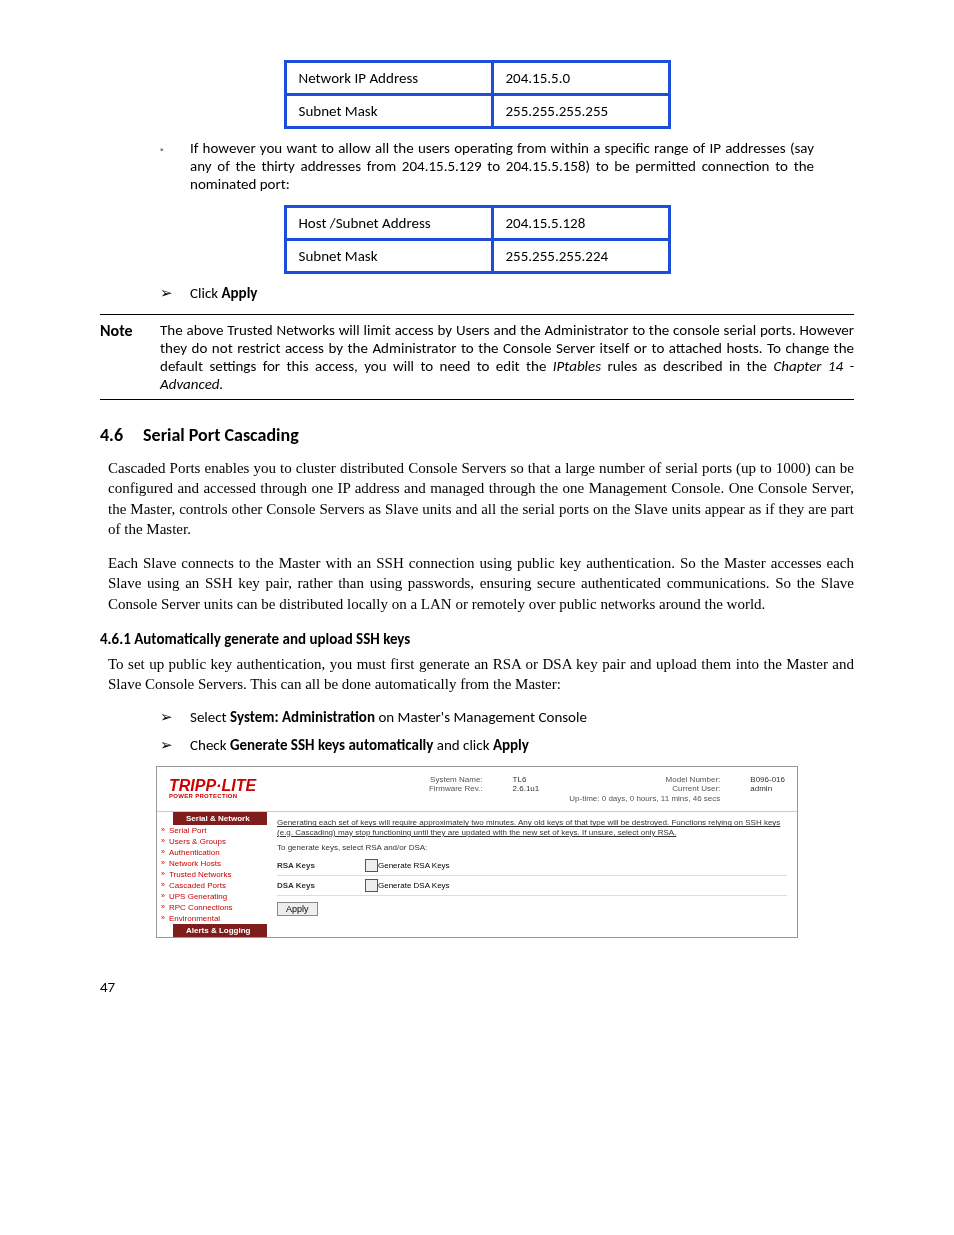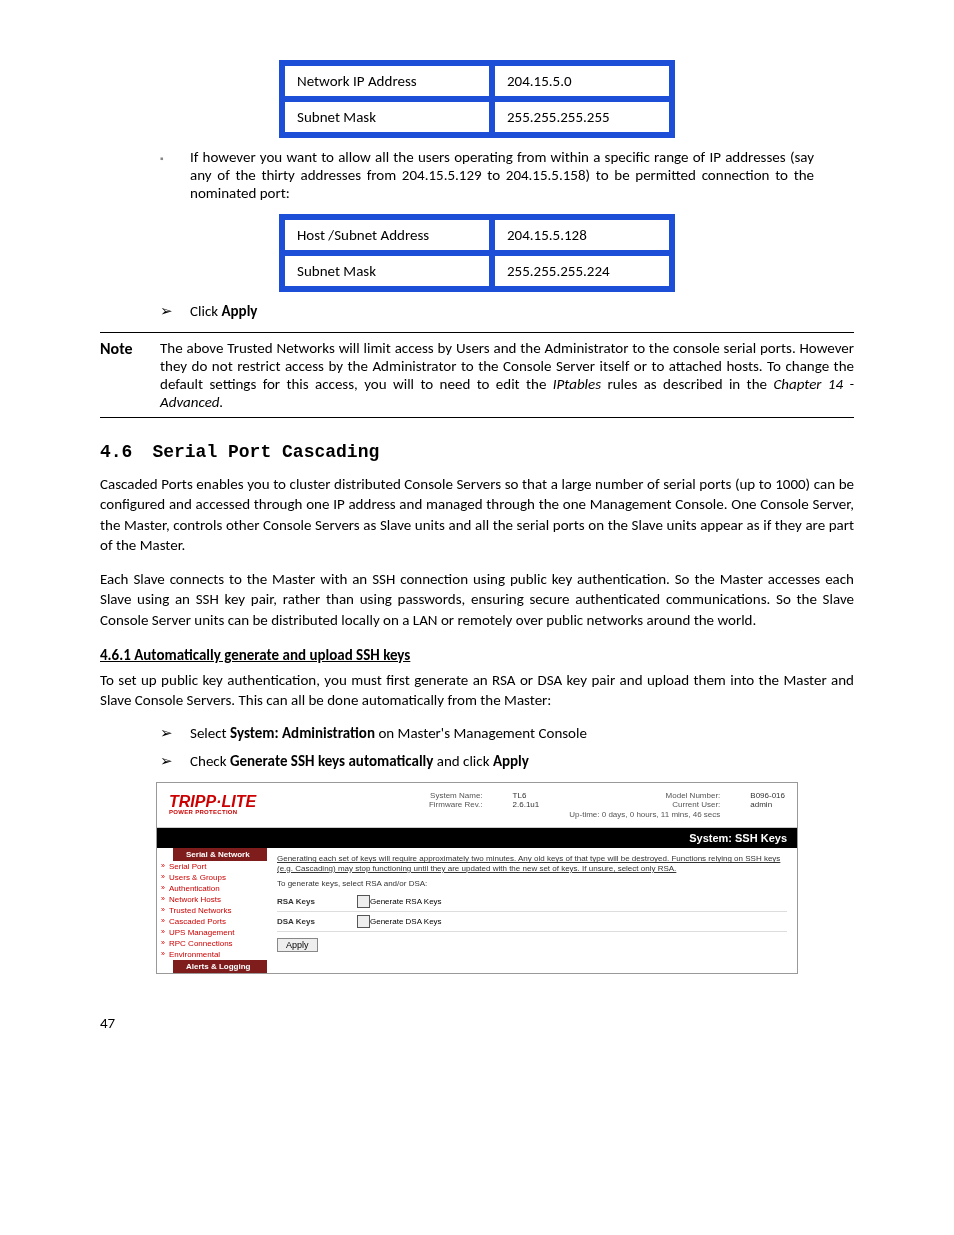--- a/index.html
+++ b/index.html
@@ -8,21 +8,21 @@
     padding: 60px 100px 40px 100px;
     font-size: 15px;
     color: #000;
     background: #fff;
   }
   .data-table {
     border-collapse: collapse;
     margin: 0 auto 10px auto;
   }
   .data-table td {
-    border: 6px solid #1d4ed8;
+    border: 3px solid #1d4ed8;
     padding: 6px 12px;
     font-size: 15px;
   }
   .data-table td:first-child { width: 180px; }
   .data-table td:last-child { width: 150px; border-left: 2px solid #000; }
   .bullet-square {
     margin-left: 60px;
     margin-right: 40px;
     text-align: justify;
     position: relative;
@@ -64,33 +64,32 @@
     min-width: 50px;
   }
   .note-text {
     text-align: justify;
     flex: 1;
   }
   h2 {
     font-size: 18px;
     font-weight: bold;
     margin: 24px 0 12px 0;
-    font-family: Liberation Mono, monospace;
   }
   h2 .section-no { margin-right: 20px; }
   h3 {
     font-size: 15px;
     font-weight: bold;
     margin: 16px 0 6px 0;
-    text-decoration: underline;
   }
   p {
     text-align: justify;
-    margin: 0 0 14px 0;
+    margin: 0 0 14px 8px;
     line-height: 1.35;
+    font-family: Liberation Serif, serif;
   }
   .page-no {
     text-align: left;
     margin-top: 40px;
     font-size: 15px;
   }
   
   .ui-shot {
     border: 1px solid #999;
     margin: 12px auto 0 auto;
@@ -183,21 +182,21 @@
     margin: 4px 0;
     color: #333;
   }
   .ui-row {
     display: flex;
     align-items: center;
     border-bottom: 1px solid #ddd;
     padding: 3px 0;
   }
   .ui-row .klabel {
-    width: 80px;
+    width: 88px;
     font-weight: bold;
     color: #333;
   }
   .ui-row .kctrl {
     display: flex;
     align-items: center;
   }
   .ui-checkbox {
     width: 11px;
     height: 11px;
@@ -292,31 +291,30 @@
         <div class="lbl"><span>Model Number:</span></div>
         <div class="lbl"><span>Current User:</span></div>
         <div class="ui-uptime">Up-time: 0 days, 0 hours, 11 mins, 46 secs</div>
       </div>
       <div class="ui-stats-col">
         <div class="ui-stats-val">B096-016</div>
         <div class="ui-stats-val">admin</div>
       </div>
     </div>
   </div>
-  <div class="ui-blackbar">System: SSH Keys</div>
   <div class="ui-body">
     <div class="ui-sidebar">
       <div class="ui-side-head">Serial &amp; Network</div>
       <div class="ui-side-item">Serial Port</div>
       <div class="ui-side-item">Users &amp; Groups</div>
       <div class="ui-side-item">Authentication</div>
       <div class="ui-side-item">Network Hosts</div>
       <div class="ui-side-item">Trusted Networks</div>
       <div class="ui-side-item">Cascaded Ports</div>
-      <div class="ui-side-item">UPS Management</div>
+      <div class="ui-side-item">UPS Generating</div>
       <div class="ui-side-item">RPC Connections</div>
       <div class="ui-side-item">Environmental</div>
       <div class="ui-side-head">Alerts &amp; Logging</div>
     </div>
     <div class="ui-main">
       <div class="ui-instruct">Generating each set of keys will require approximately two minutes. Any old keys of that type will be destroyed. Functions relying on SSH keys (e.g. Cascading) may stop functioning until they are updated with the new set of keys. If unsure, select only RSA.</div>
       <div class="ui-sub">To generate keys, select RSA and/or DSA:</div>
       <div class="ui-row">
         <div class="klabel">RSA Keys</div>
         <div class="kctrl">

